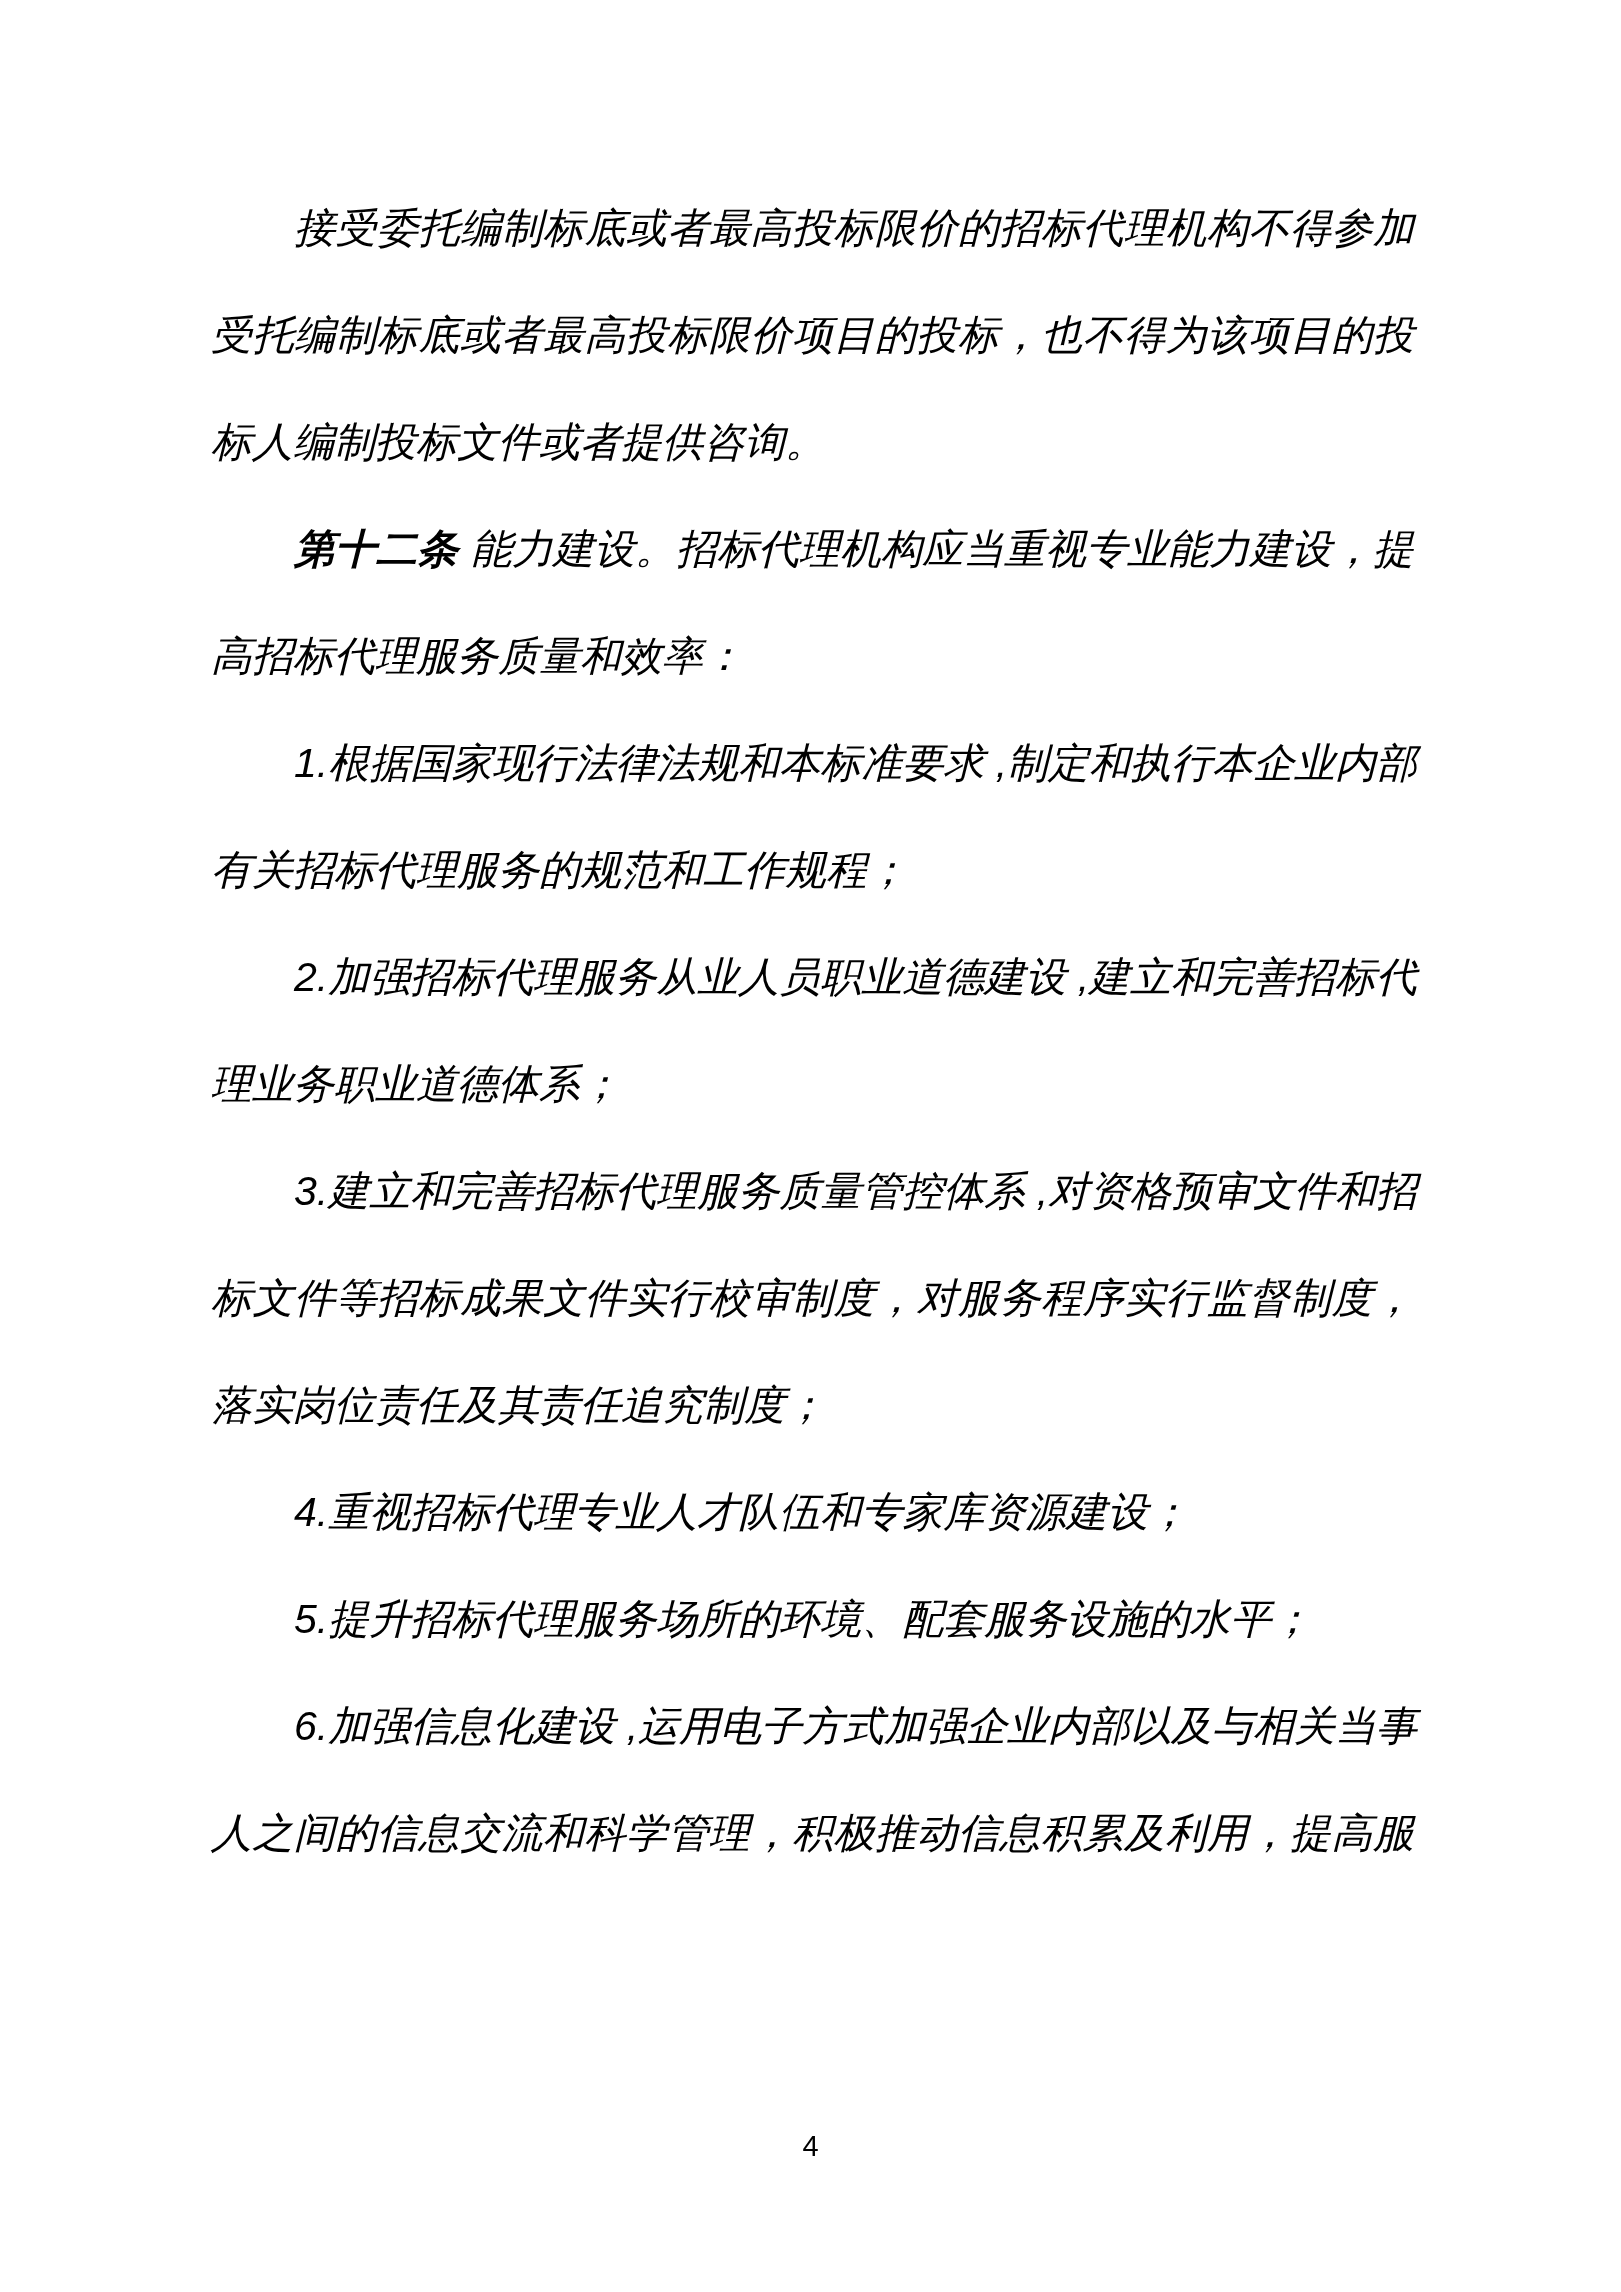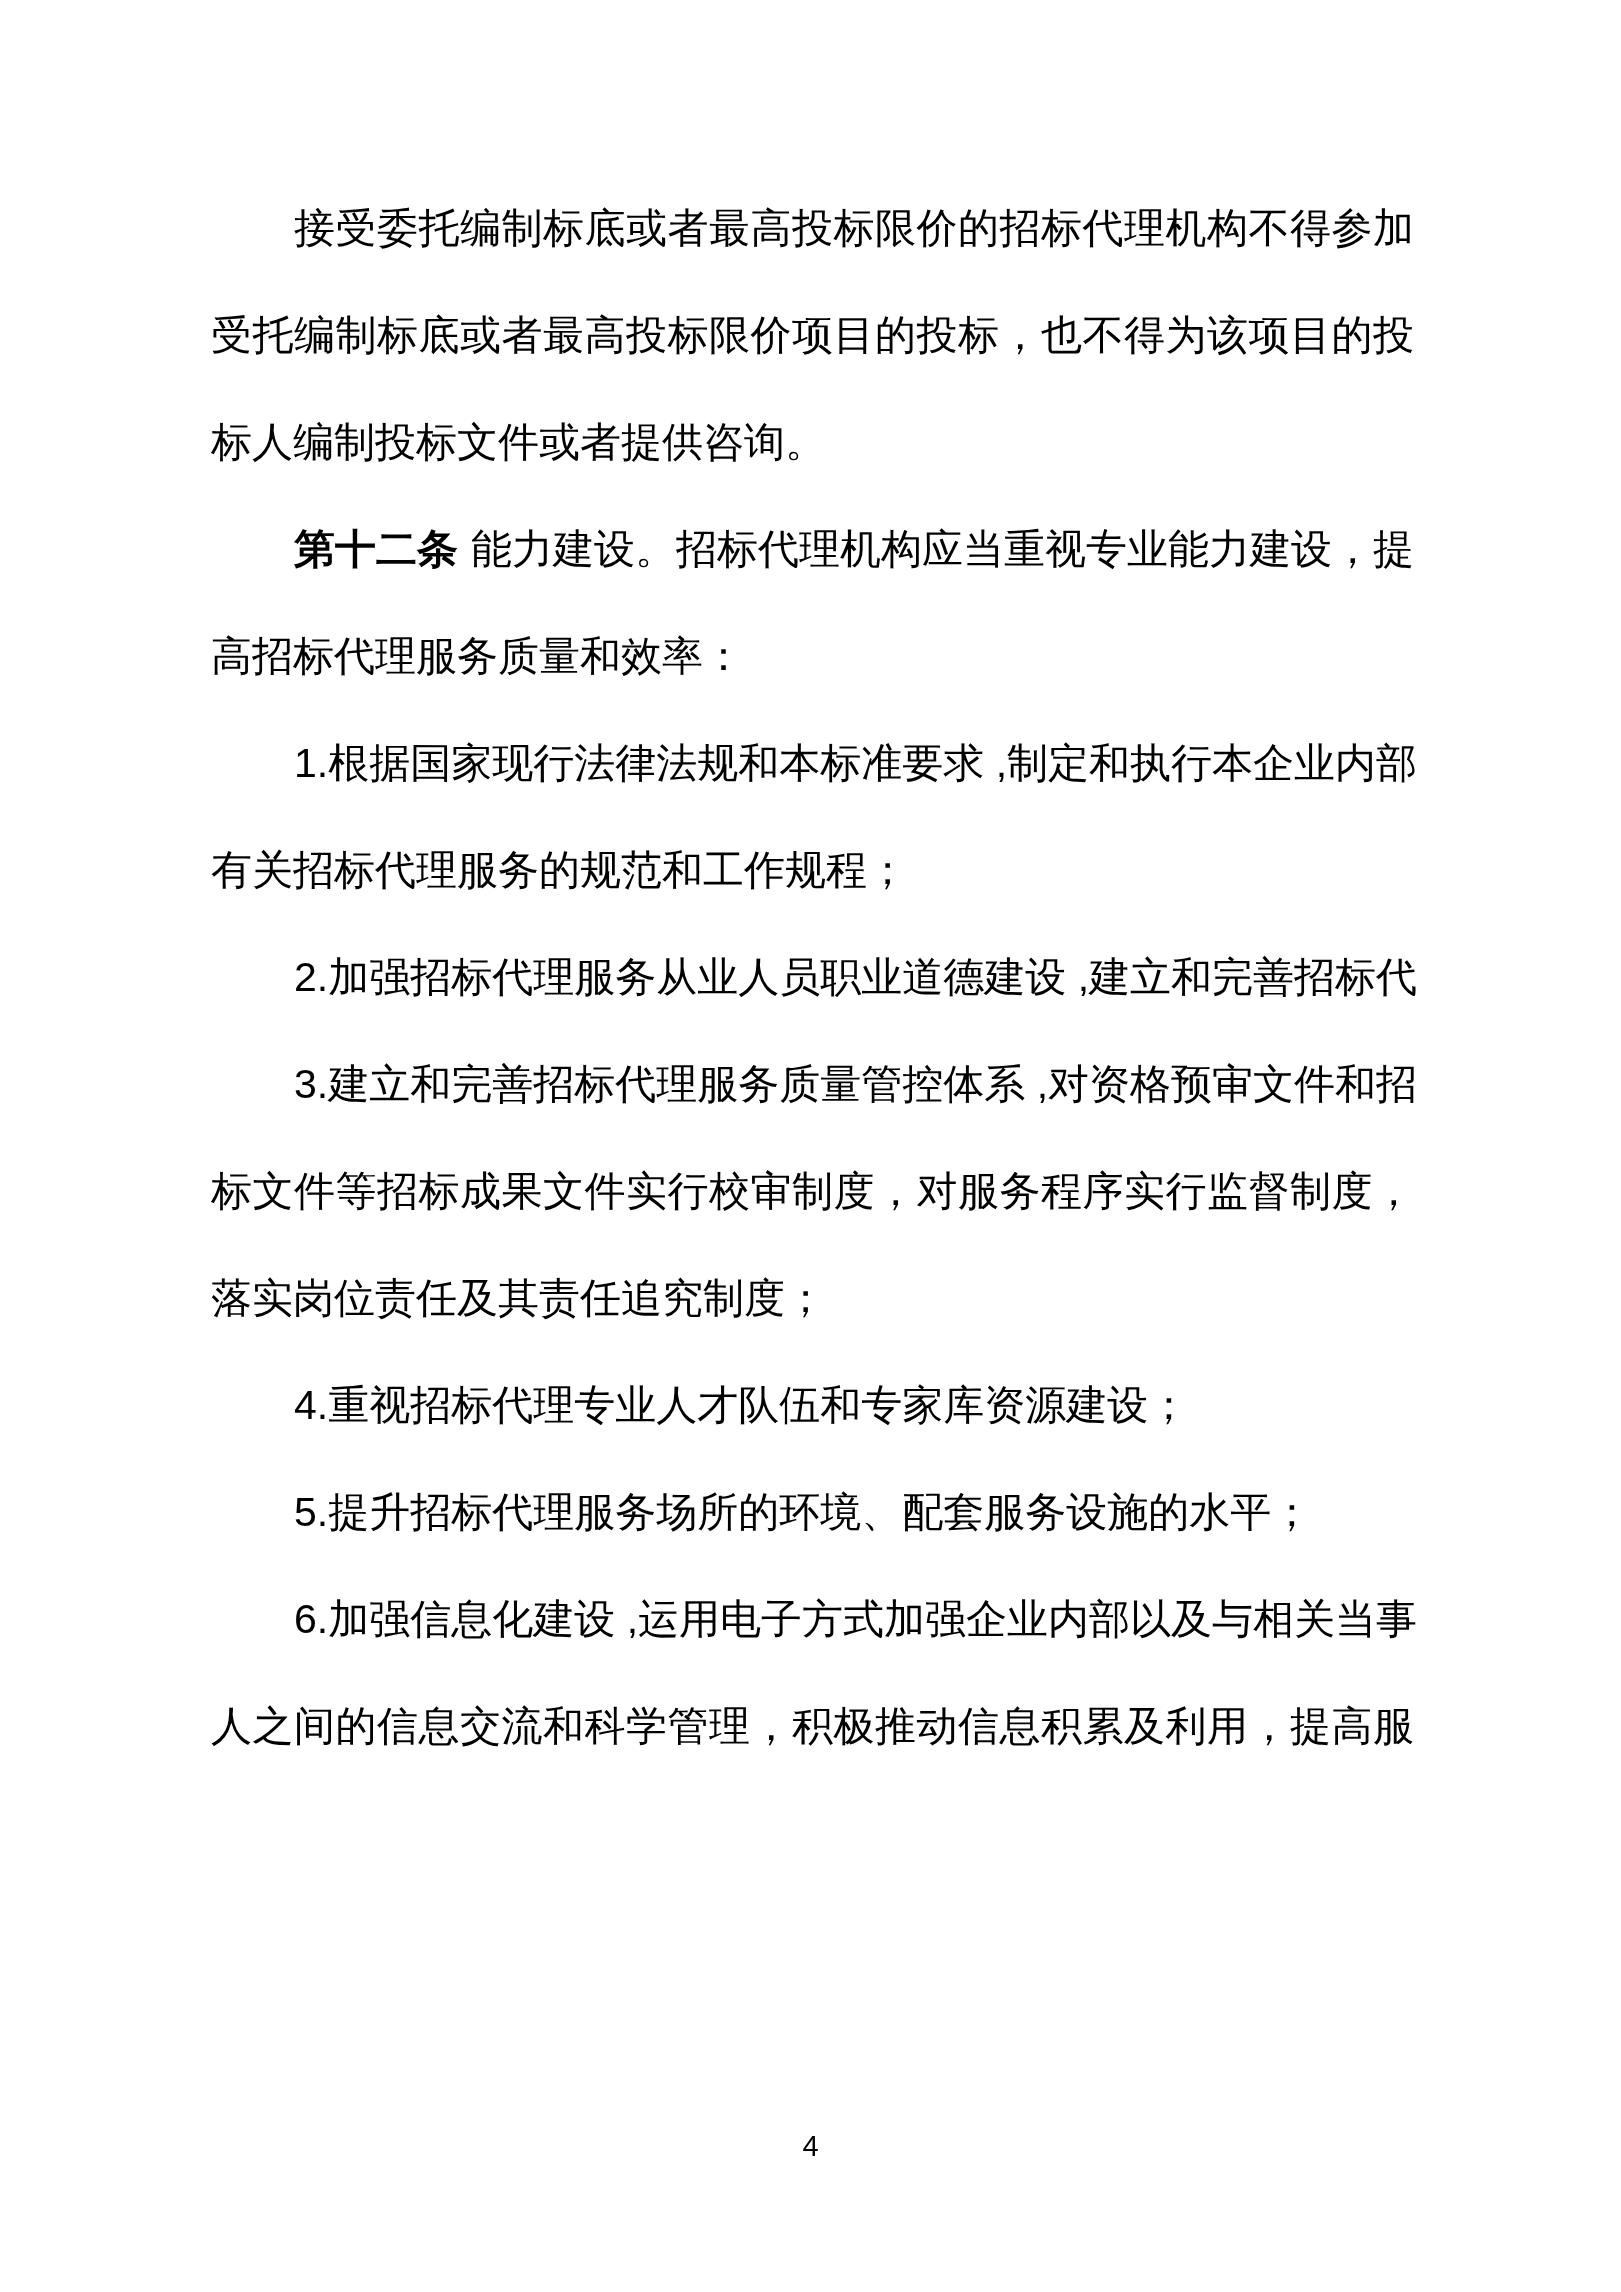--- a/index.html
+++ b/index.html
@@ -22,21 +22,21 @@
   .line{
     height:107px;
     line-height:107px;
     white-space:nowrap;
     box-sizing:border-box;
     width:1203px;
   }
   .line.indent{padding-left:83px;}
   .line.justify{display:flex;justify-content:space-between;}
   .justify .seg{display:contents;}
-  .seg{display:inline;}
+  .seg{display:inline;font-style:italic;}
   .bold{font-weight:700;}
   .ch{line-height:107px;}
   .ch.cjk{display:inline-block;width:41px;}
   .ch.sp{display:inline-block;width:19.6px;}
   .page-number{
     position:absolute;
     top:2129px;
     left:0;
     right:0;
     text-align:center;
@@ -61,20 +61,21 @@
         <span class="seg"><span class="ch sp">&nbsp;</span><span class="ch cjk">能</span><span class="ch cjk">力</span><span class="ch cjk">建</span><span class="ch cjk">设</span><span class="ch cjk">。</span><span class="ch cjk">招</span><span class="ch cjk">标</span><span class="ch cjk">代</span><span class="ch cjk">理</span><span class="ch cjk">机</span><span class="ch cjk">构</span><span class="ch cjk">应</span><span class="ch cjk">当</span><span class="ch cjk">重</span><span class="ch cjk">视</span><span class="ch cjk">专</span><span class="ch cjk">业</span><span class="ch cjk">能</span><span class="ch cjk">力</span><span class="ch cjk">建</span><span class="ch cjk">设</span><span class="ch cjk">，</span><span class="ch cjk">提</span></span>
       </div>
       <div class="line"><span class="seg"><span class="ch cjk">高</span><span class="ch cjk">招</span><span class="ch cjk">标</span><span class="ch cjk">代</span><span class="ch cjk">理</span><span class="ch cjk">服</span><span class="ch cjk">务</span><span class="ch cjk">质</span><span class="ch cjk">量</span><span class="ch cjk">和</span><span class="ch cjk">效</span><span class="ch cjk">率</span><span class="ch cjk">：</span></span></div>
       <div class="line justify indent">
         <span class="seg"><span class="ch">1</span><span class="ch">.</span><span class="ch cjk">根</span><span class="ch cjk">据</span><span class="ch cjk">国</span><span class="ch cjk">家</span><span class="ch cjk">现</span><span class="ch cjk">行</span><span class="ch cjk">法</span><span class="ch cjk">律</span><span class="ch cjk">法</span><span class="ch cjk">规</span><span class="ch cjk">和</span><span class="ch cjk">本</span><span class="ch cjk">标</span><span class="ch cjk">准</span><span class="ch cjk">要</span><span class="ch cjk">求</span><span class="ch sp">&nbsp;</span><span class="ch">,</span><span class="ch cjk">制</span><span class="ch cjk">定</span><span class="ch cjk">和</span><span class="ch cjk">执</span><span class="ch cjk">行</span><span class="ch cjk">本</span><span class="ch cjk">企</span><span class="ch cjk">业</span><span class="ch cjk">内</span><span class="ch cjk">部</span></span>
       </div>
       <div class="line"><span class="seg"><span class="ch cjk">有</span><span class="ch cjk">关</span><span class="ch cjk">招</span><span class="ch cjk">标</span><span class="ch cjk">代</span><span class="ch cjk">理</span><span class="ch cjk">服</span><span class="ch cjk">务</span><span class="ch cjk">的</span><span class="ch cjk">规</span><span class="ch cjk">范</span><span class="ch cjk">和</span><span class="ch cjk">工</span><span class="ch cjk">作</span><span class="ch cjk">规</span><span class="ch cjk">程</span><span class="ch cjk">；</span></span></div>
       <div class="line justify indent">
         <span class="seg"><span class="ch">2</span><span class="ch">.</span><span class="ch cjk">加</span><span class="ch cjk">强</span><span class="ch cjk">招</span><span class="ch cjk">标</span><span class="ch cjk">代</span><span class="ch cjk">理</span><span class="ch cjk">服</span><span class="ch cjk">务</span><span class="ch cjk">从</span><span class="ch cjk">业</span><span class="ch cjk">人</span><span class="ch cjk">员</span><span class="ch cjk">职</span><span class="ch cjk">业</span><span class="ch cjk">道</span><span class="ch cjk">德</span><span class="ch cjk">建</span><span class="ch cjk">设</span><span class="ch sp">&nbsp;</span><span class="ch">,</span><span class="ch cjk">建</span><span class="ch cjk">立</span><span class="ch cjk">和</span><span class="ch cjk">完</span><span class="ch cjk">善</span><span class="ch cjk">招</span><span class="ch cjk">标</span><span class="ch cjk">代</span></span>
       </div>
+      <div class="line"><span class="seg"><span class="ch cjk">理</span><span class="ch cjk">业</span><span class="ch cjk">务</span><span class="ch cjk">职</span><span class="ch cjk">业</span><span class="ch cjk">道</span><span class="ch cjk">德</span><span class="ch cjk">体</span><span class="ch cjk">系</span><span class="ch cjk">；</span></span></div>
       <div class="line justify indent">
         <span class="seg"><span class="ch">3</span><span class="ch">.</span><span class="ch cjk">建</span><span class="ch cjk">立</span><span class="ch cjk">和</span><span class="ch cjk">完</span><span class="ch cjk">善</span><span class="ch cjk">招</span><span class="ch cjk">标</span><span class="ch cjk">代</span><span class="ch cjk">理</span><span class="ch cjk">服</span><span class="ch cjk">务</span><span class="ch cjk">质</span><span class="ch cjk">量</span><span class="ch cjk">管</span><span class="ch cjk">控</span><span class="ch cjk">体</span><span class="ch cjk">系</span><span class="ch sp">&nbsp;</span><span class="ch">,</span><span class="ch cjk">对</span><span class="ch cjk">资</span><span class="ch cjk">格</span><span class="ch cjk">预</span><span class="ch cjk">审</span><span class="ch cjk">文</span><span class="ch cjk">件</span><span class="ch cjk">和</span><span class="ch cjk">招</span></span>
       </div>
       <div class="line justify">
         <span class="seg"><span class="ch cjk">标</span><span class="ch cjk">文</span><span class="ch cjk">件</span><span class="ch cjk">等</span><span class="ch cjk">招</span><span class="ch cjk">标</span><span class="ch cjk">成</span><span class="ch cjk">果</span><span class="ch cjk">文</span><span class="ch cjk">件</span><span class="ch cjk">实</span><span class="ch cjk">行</span><span class="ch cjk">校</span><span class="ch cjk">审</span><span class="ch cjk">制</span><span class="ch cjk">度</span><span class="ch cjk">，</span><span class="ch cjk">对</span><span class="ch cjk">服</span><span class="ch cjk">务</span><span class="ch cjk">程</span><span class="ch cjk">序</span><span class="ch cjk">实</span><span class="ch cjk">行</span><span class="ch cjk">监</span><span class="ch cjk">督</span><span class="ch cjk">制</span><span class="ch cjk">度</span><span class="ch cjk">，</span></span>
       </div>
       <div class="line"><span class="seg"><span class="ch cjk">落</span><span class="ch cjk">实</span><span class="ch cjk">岗</span><span class="ch cjk">位</span><span class="ch cjk">责</span><span class="ch cjk">任</span><span class="ch cjk">及</span><span class="ch cjk">其</span><span class="ch cjk">责</span><span class="ch cjk">任</span><span class="ch cjk">追</span><span class="ch cjk">究</span><span class="ch cjk">制</span><span class="ch cjk">度</span><span class="ch cjk">；</span></span></div>
       <div class="line indent"><span class="seg"><span class="ch">4</span><span class="ch">.</span><span class="ch cjk">重</span><span class="ch cjk">视</span><span class="ch cjk">招</span><span class="ch cjk">标</span><span class="ch cjk">代</span><span class="ch cjk">理</span><span class="ch cjk">专</span><span class="ch cjk">业</span><span class="ch cjk">人</span><span class="ch cjk">才</span><span class="ch cjk">队</span><span class="ch cjk">伍</span><span class="ch cjk">和</span><span class="ch cjk">专</span><span class="ch cjk">家</span><span class="ch cjk">库</span><span class="ch cjk">资</span><span class="ch cjk">源</span><span class="ch cjk">建</span><span class="ch cjk">设</span><span class="ch cjk">；</span></span></div>
       <div class="line indent"><span class="seg"><span class="ch">5</span><span class="ch">.</span><span class="ch cjk">提</span><span class="ch cjk">升</span><span class="ch cjk">招</span><span class="ch cjk">标</span><span class="ch cjk">代</span><span class="ch cjk">理</span><span class="ch cjk">服</span><span class="ch cjk">务</span><span class="ch cjk">场</span><span class="ch cjk">所</span><span class="ch cjk">的</span><span class="ch cjk">环</span><span class="ch cjk">境</span><span class="ch cjk">、</span><span class="ch cjk">配</span><span class="ch cjk">套</span><span class="ch cjk">服</span><span class="ch cjk">务</span><span class="ch cjk">设</span><span class="ch cjk">施</span><span class="ch cjk">的</span><span class="ch cjk">水</span><span class="ch cjk">平</span><span class="ch cjk">；</span></span></div>
       <div class="line justify indent">

